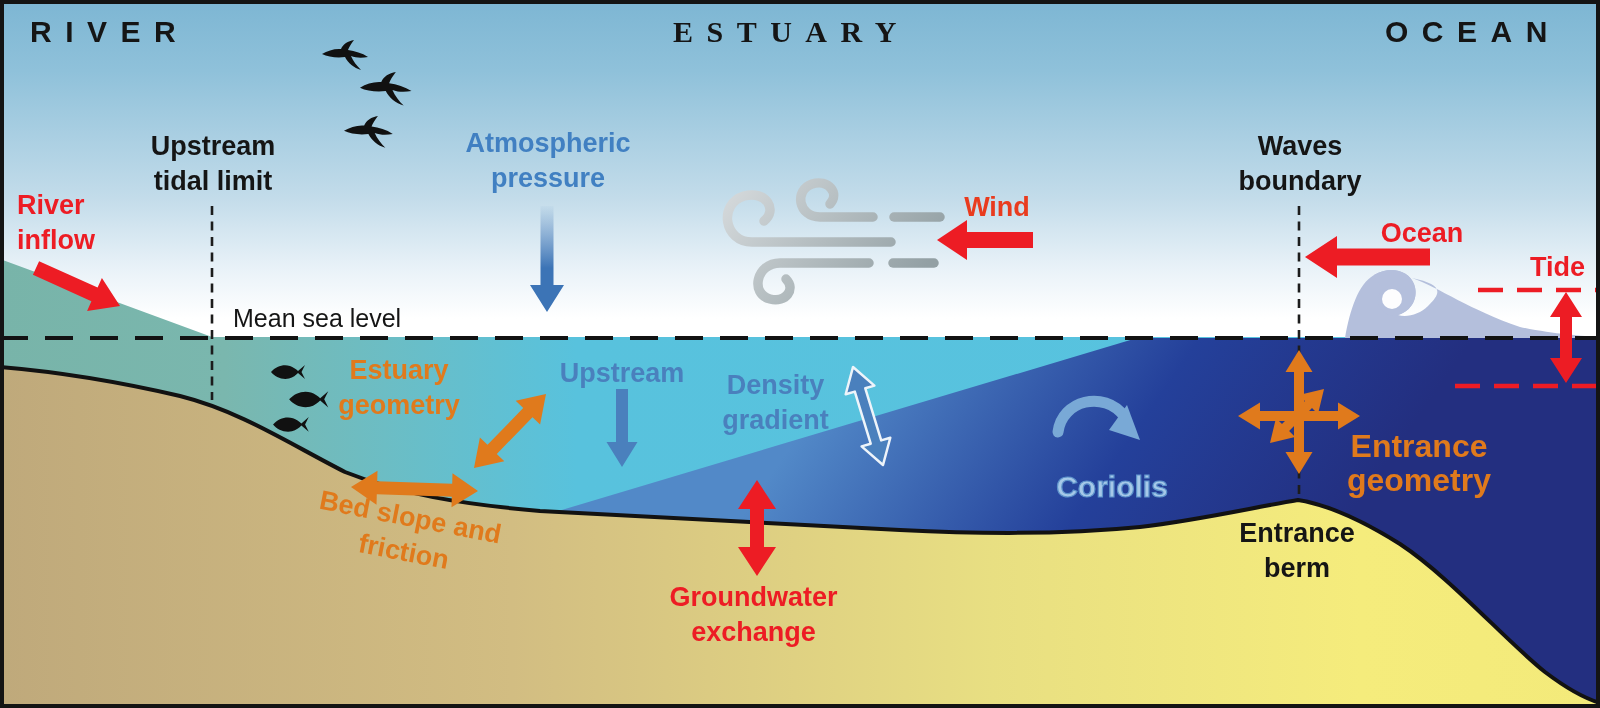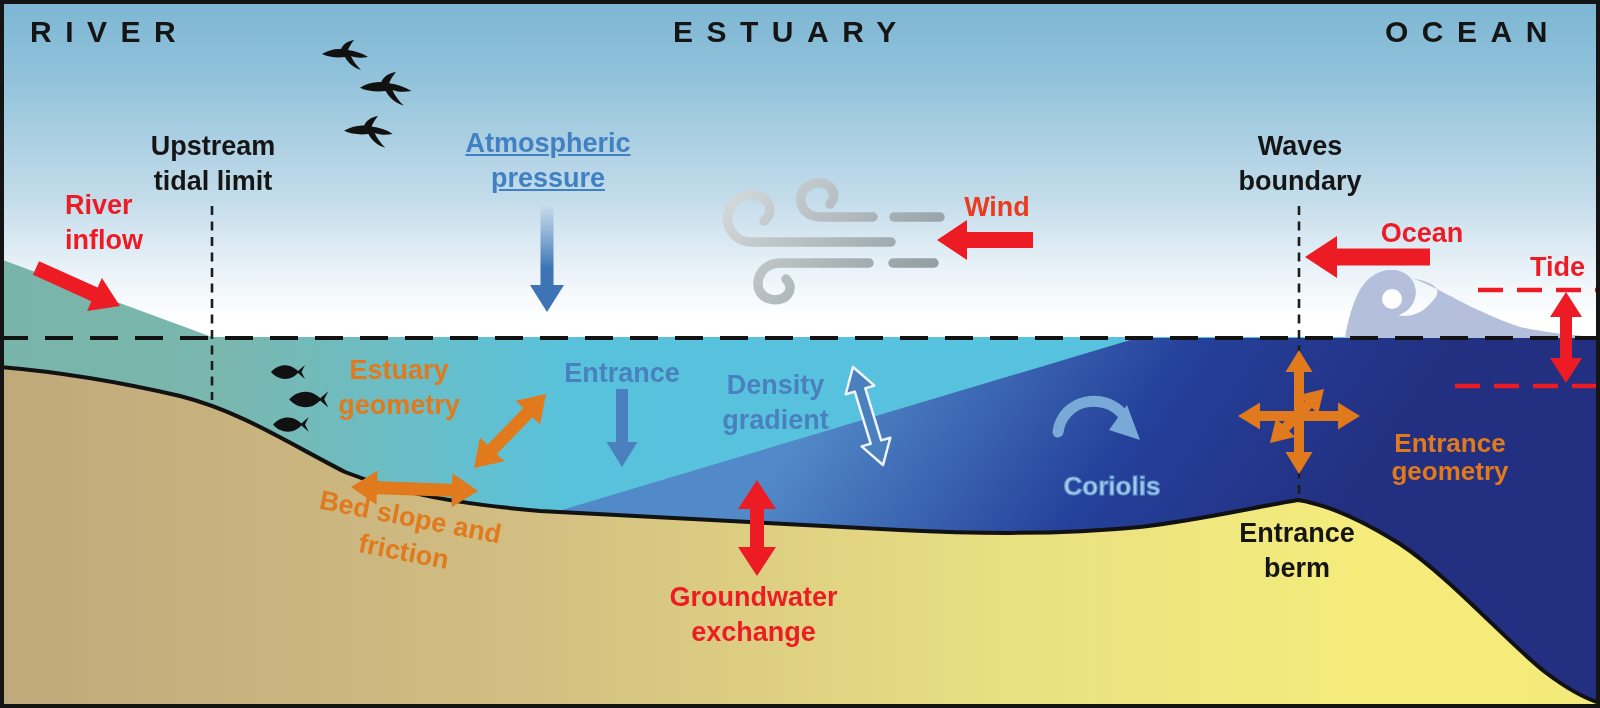--- a/index.html
+++ b/index.html
@@ -14,21 +14,21 @@
     position:absolute; z-index:10; font-weight:bold; font-size:27px; line-height:35px;
     text-align:center; color:#151515; white-space:normal;
   }
   .hdr{font-size:30px; letter-spacing:0.45em; white-space:nowrap;}
   .red{color:#ed1c24;}
   .orangered{color:#e93b1e;}
   .orange{color:#e07a1c;}
   .blue{color:#4180c2;}
   .midblue{color:#4a80bd;}
   .coriolis{
-    font-size:26px; color:#a6c9e8;
+    font-size:30px; color:#a6c9e8;
     -webkit-text-stroke:1.2px #5e93cb;
   }
   .plain{font-weight:normal; font-size:25px; white-space:nowrap; text-align:left;}
   .leftalign{text-align:left;}
   .tilt{transform:rotate(11deg);}
 </style>
 </head>
 <body>
 
 <div class="canvas">
@@ -132,48 +132,49 @@
         <path d="M616.0 389.0L616.0 442.0L606.5 442.0L622.0 467.0L637.5 442.0L628.0 442.0L628.0 389.0Z" fill="#4a80bd"></path>
         <path d="M853.0 367.0L845.7 394.3L854.8 391.6L870.7 443.7L861.6 446.4L883.0 465.0L890.3 437.7L881.2 440.4L865.3 388.3L874.4 385.6Z" fill="#4a80bd" stroke="#eef4fa" stroke-width="2.5" stroke-linejoin="round"></path>
         <path d="M757.0 480.0L738.0 509.0L750.0 509.0L750.0 547.0L738.0 547.0L757.0 576.0L776.0 547.0L764.0 547.0L764.0 509.0L776.0 509.0Z" fill="#ed1c24"></path>
         <path d="M1238.0 416.0L1260.0 429.5L1260.0 421.0L1338.0 421.0L1338.0 429.5L1360.0 416.0L1338.0 402.5L1338.0 411.0L1260.0 411.0L1260.0 402.5Z" fill="#e07a1c"></path>
         <path d="M1299.0 350.0L1285.5 372.0L1294.0 372.0L1294.0 452.0L1285.5 452.0L1299.0 474.0L1312.5 452.0L1304.0 452.0L1304.0 372.0L1312.5 372.0Z" fill="#e07a1c"></path>
         <path d="M1270.0 443.0L1295.1 437.0L1289.1 431.0L1312.0 408.1L1318.0 414.1L1324.0 389.0L1298.9 395.0L1304.9 401.0L1282.0 423.9L1276.0 417.9Z" fill="#e07a1c"></path>
       </g>
   </svg>
 
   <div class="lbl hdr" style="left:30px; top:14px;">RIVER</div>
-  <div class="lbl hdr" style="left:673px; top:14px;">ESTUARY</div>
+  <div class="lbl hdr" style="left:673px; top:14px;font-family:Liberation Serif, serif;">ESTUARY</div>
   <div class="lbl hdr" style="left:1385px; top:14px;">OCEAN</div>
 
   <div class="lbl" style="left:123px; top:129px; width:180px;">Upstream tidal limit</div>
 
-  <div class="lbl red leftalign" style="left:17px; top:188px; width:110px;margin-left:48px;">River inflow</div>
+  <div class="lbl red leftalign" style="left:17px; top:188px; width:110px;">River inflow</div>
 
+  <div class="lbl plain" style="left:233px; top:301px;">Mean sea level</div>
 
-  <div class="lbl blue" style="left:448px; top:126px; width:200px;text-decoration:underline;">Atmospheric pressure</div>
+  <div class="lbl blue" style="left:448px; top:126px; width:200px;">Atmospheric pressure</div>
 
   <div class="lbl orangered" style="left:942px; top:184px; width:110px;margin-top:6px;">Wind</div>
 
   <div class="lbl" style="left:1205px; top:129px; width:190px;">Waves boundary</div>
 
   <div class="lbl red" style="left:1352px; top:216px; width:140px;">Ocean</div>
 
   <div class="lbl red" style="left:1505px; top:250px; width:105px;">Tide</div>
 
   <div class="lbl orange" style="left:299px; top:353px; width:200px;">Estuary geometry</div>
 
   <div class="lbl orange tilt" style="left:312px; top:500px; width:190px;">Bed slope and friction</div>
 
-  <div class="lbl midblue" style="left:552px; top:356px; width:140px;">Entrance</div>
+  <div class="lbl midblue" style="left:552px; top:356px; width:140px;">Upstream</div>
 
   <div class="lbl midblue" style="left:678px; top:368px; width:195px;">Density gradient</div>
 
   <div class="lbl coriolis" style="left:1032px; top:469px; width:160px;">Coriolis</div>
 
   <div class="lbl red" style="left:646px; top:580px; width:215px;">Groundwater exchange</div>
 
-  <div class="lbl orange" style="left:1375px; top:429px; width:150px; font-size:26px; line-height:28px;">Entrance geometry</div>
+  <div class="lbl orange" style="left:1344px; top:429px; width:150px; font-size:32px; line-height:34px;">Entrance geometry</div>
 
   <div class="lbl" style="left:1217px; top:516px; width:160px;">Entrance berm</div>
 
   <div class="frame"></div>
 </div>
 
 </body></html>

